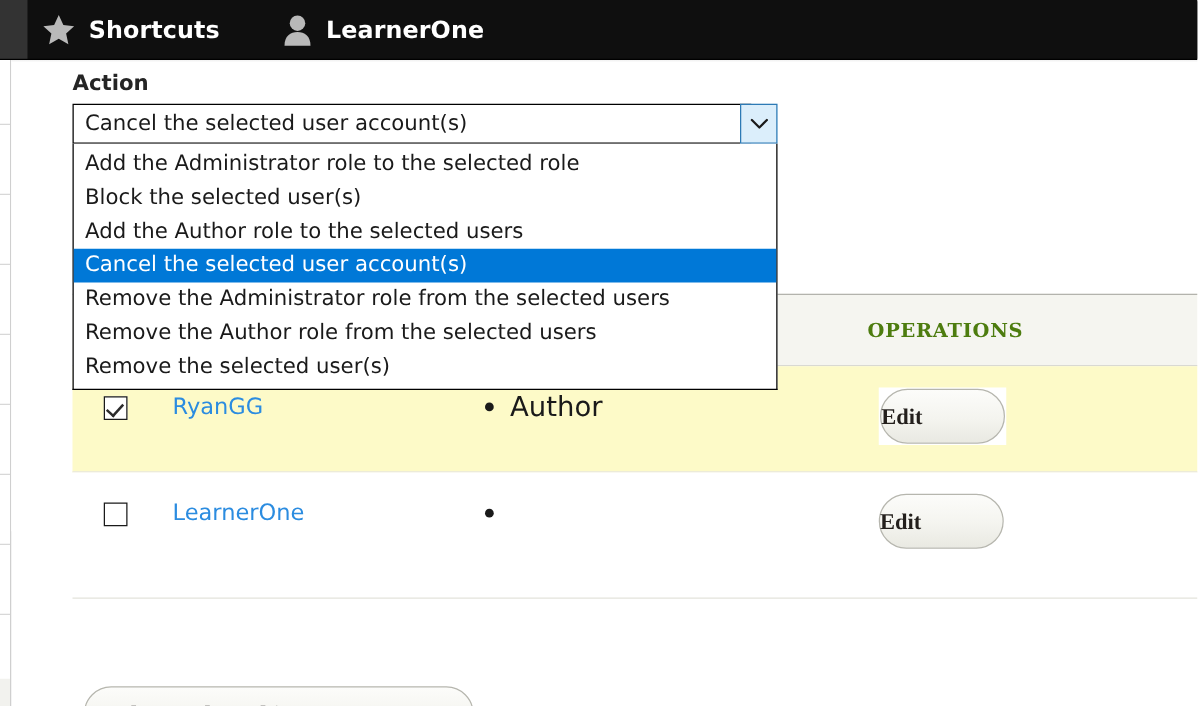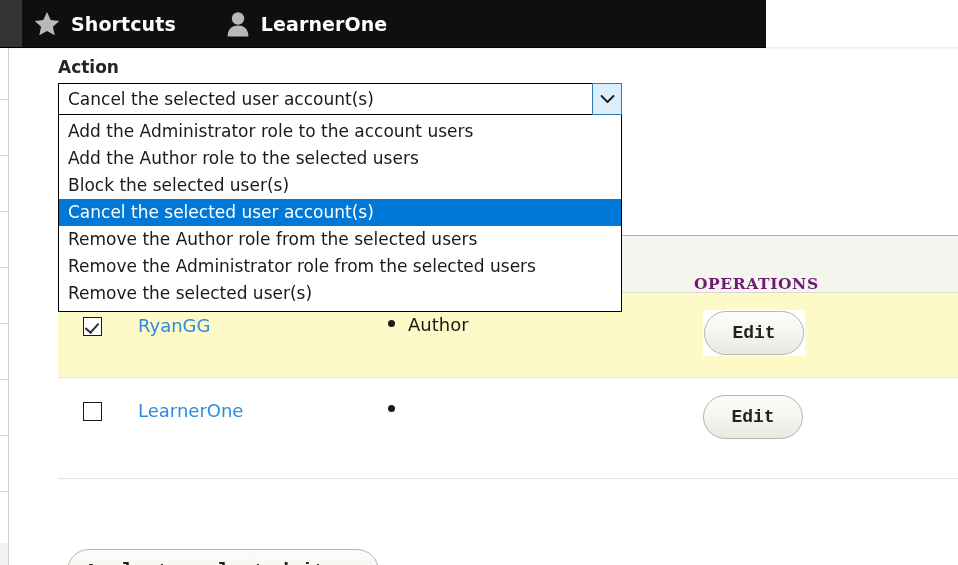--- a/index.html
+++ b/index.html
@@ -34,21 +34,21 @@
     position: absolute;
     left: 0; top: 543px;
     width: 8px; height: 22px;
     background: #f2f2ee;
   }
 
   
   #toolbar {
     position: absolute;
     left: 0; top: 0;
-    width: 766px; height: 47px;
+    width: 958px; height: 47px;
     background: #0f0f0f;
     display: flex;
     align-items: center;
     z-index: 40;
     box-shadow: 0 1px 0 #000;
   }
   #toolbar-left-pad {
     width: 22px; height: 47px;
     background: #333333;
     flex: 0 0 22px;
@@ -172,23 +172,22 @@
     border-bottom: 1px solid #d9d9d2;
     position: relative;
   }
   .th {
     position: absolute;
     top: 50%;
     transform: translateY(-50%);
     font-family: "DejaVu Serif", "Liberation Serif", serif;
     font-size: 15.5px;
     font-weight: bold;
-    color: #701a75;
+    color: #4d7c0f;
     letter-spacing: 0.6px;
-    margin-top: 19px;
   }
   #th-operations { left: 636px; }
 
   .trow {
     position: relative;
     height: 85px;
   }
   .trow.highlight { background: #fdfac8; }
   .trow.plain     { background: #ffffff; }
   .row-sep {
@@ -224,21 +223,21 @@
     position: absolute;
     left: 80px; top: 22px;
     font-size: 18px;
     color: #2b8ce0;
     cursor: pointer;
     text-align: center;
   }
   .cell-role {
     position: absolute;
     left: 330px; top: 21px;
-    font-size: 18px;
+    font-size: 22px;
     color: #1a1a1a;
     white-space: nowrap;
   }
   .role-bullet {
     display: inline-block;
     width: 7px; height: 7px;
     border-radius: 50%;
     background: #1a1a1a;
     margin-right: 13px;
     vertical-align: 4px;
@@ -254,23 +253,23 @@
     padding: 1px;
   }
 
   
   .pill-btn {
     display: inline-block;
     border: 1px solid #b6b6ae;
     border-radius: 22px;
     background: linear-gradient(to bottom, #fcfcfa 0%, #f4f4ef 55%, #e9e9e2 100%);
     color: #231f1c;
-    font-family: Liberation Mono, monospace;
+    font-family: Liberation Serif, serif;
     font-weight: bold;
-    text-align: center;
+    text-align: left;
     cursor: pointer;
     box-sizing: border-box;
   }
   .edit-btn {
     width: 100px; height: 44px;
     line-height: 42px;
     font-size: 18px;
   }
   #apply-btn {
     position: absolute;
@@ -336,26 +335,26 @@
     <span id="select-value">Cancel the selected user account(s)</span>
   </div>
 
   <div id="select-arrow-btn">
     <svg width="15" height="10" viewBox="0 0 15 10" aria-hidden="true">
       <polyline points="1.5,2 7.5,8 13.5,2" fill="none" stroke="#1a1a1a" stroke-width="1.8" stroke-linecap="round" stroke-linejoin="round"></polyline>
     </svg>
   </div>
 
   <div id="option-list">
-    <div class="option">Add the Administrator role to the account users</div>
+    <div class="option">Add the Administrator role to the selected role</div>
+    <div class="option">Block the selected user(s)</div>
     <div class="option">Add the Author role to the selected users</div>
-    <div class="option">Block the selected user(s)</div>
     <div class="option selected">Cancel the selected user account(s)</div>
+    <div class="option">Remove the Administrator role from the selected users</div>
     <div class="option">Remove the Author role from the selected users</div>
-    <div class="option">Remove the Administrator role from the selected users</div>
     <div class="option">Remove the selected user(s)</div>
   </div>
 
   <div id="users-table">
 
     <div id="table-head">
       <div class="th" id="th-operations">OPERATIONS</div>
     </div>
 
     <div class="trow highlight">

